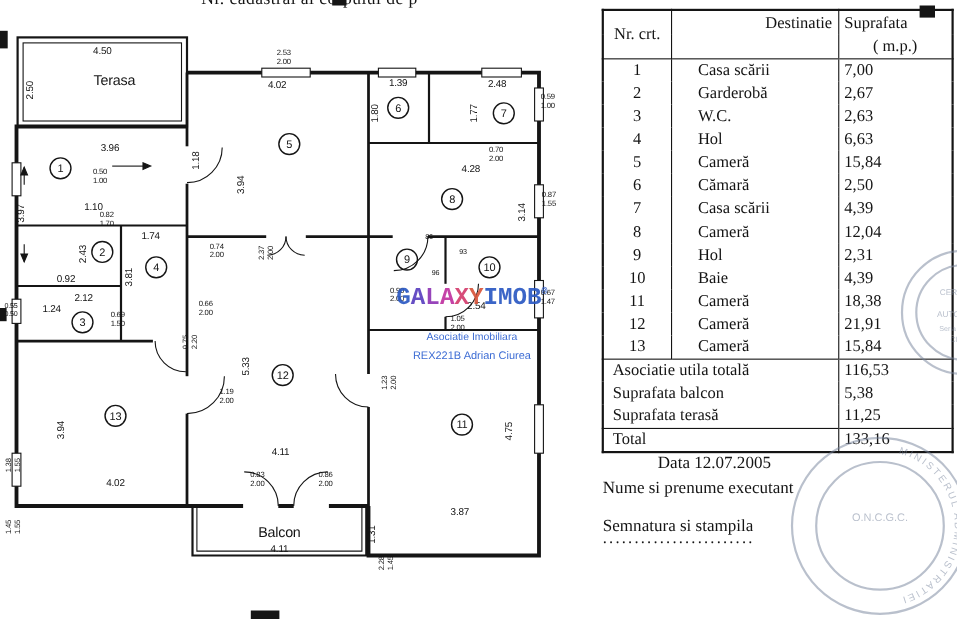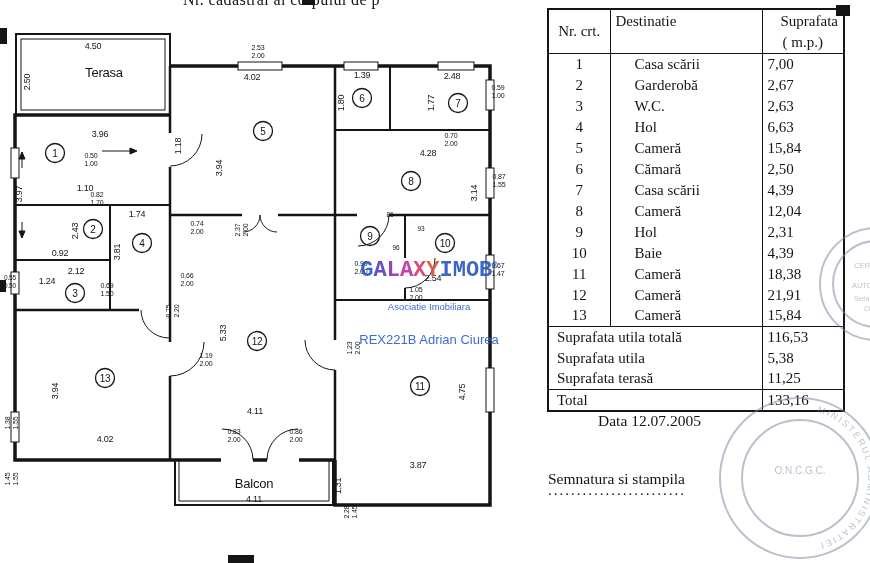--- a/index.html
+++ b/index.html
@@ -10,42 +10,42 @@
   .cad-header{position:absolute;left:183px;top:-9px;font-size:16px;letter-spacing:.4px;white-space:nowrap}
   
   #plan{position:absolute;left:0;top:0}
   #plan text{fill:#141414;font-family:"Liberation Sans",sans-serif;letter-spacing:-.2px}
   
   .areas{position:absolute;left:547px;top:8px;border-collapse:collapse;border:2px solid #141414;
          font-size:15px;background:transparent}
   .areas th,.areas td{font-weight:normal;height:21px;line-height:20px;padding:0 5px;white-space:nowrap}
   .areas th{height:22px}
   th.h-nr{width:62px;border-right:1.5px solid #141414;border-bottom:1.5px solid #141414;text-align:center}
-  th.h-dest{width:152px;text-align:left}
-  th.h-sup{width:82px;border-left:1.5px solid #141414;text-align:right}
+  th.h-dest{width:152px;text-align:right}
+  th.h-sup{width:104px;border-left:1.5px solid #141414;text-align:left}
   th.h-empty{border-bottom:1.5px solid #141414}
   th.h-mp{border-left:1.5px solid #141414;border-bottom:1.5px solid #141414;text-align:center}
   td.c1{border-right:1.5px solid #141414;text-align:center}
   td.c2{border-right:1.5px solid #141414;text-align:left;padding-left:24px}
   td.c3{text-align:left;padding-right:7px}
   td.sl{border-right:1.5px solid #141414;text-align:left;padding-left:8px}
   tr.first td{border-top:1.5px solid #141414}
   tr.total td{border-top:1.5px solid #141414}
   
   .f-data{position:absolute;left:598px;top:412px;font-size:15.5px}
   .f-lab1{position:absolute;left:548px;top:435px;font-size:15.5px}
   .f-name{position:absolute;left:548px;top:452px;font-size:15.5px;font-weight:bold}
   .f-lab2{position:absolute;left:548px;top:470px;font-size:15.5px}
   .f-dots{position:absolute;left:548px;top:482px;font-size:15px;letter-spacing:2px}
   
   .watermark{position:absolute;left:340px;top:260px;width:178px;text-align:center;opacity:.92}
   .wm-brand{font-family:Liberation Mono, monospace;font-size:22px;font-weight:bold;line-height:1;white-space:nowrap}
   .wm-reg{font-size:9px;vertical-align:super;color:#2b59c3}
   .wm-sub{font-family:Liberation Sans, sans-serif;font-size:9.5px;color:#2b5fd0;margin-top:19px}
-  .wm-agent{font-family:"Liberation Sans",sans-serif;font-size:13px;color:#2b5fd0;margin-top:20px;white-space:nowrap}
+  .wm-agent{font-family:"Liberation Sans",sans-serif;font-size:10px;color:#2b5fd0;margin-top:6px;white-space:nowrap}
   
   .stamp{position:absolute;opacity:.5}
   .st{stroke:#76839b;fill:none;stroke-width:2}
   .st-txt{fill:#76839b;font-family:"Liberation Sans",sans-serif}
   
   .art{position:absolute;background:#151515}
 </style>
 </head>
 <body>
 
@@ -311,39 +311,40 @@
           <td class="c1">12</td>
           <td class="c2">Cameră</td>
           <td class="c3">21,91</td>
         </tr>
         <tr>
           <td class="c1">13</td>
           <td class="c2">Cameră</td>
           <td class="c3">15,84</td>
         </tr>
         <tr class="sum first">
-          <td colspan="2" class="sl">Suprafata utila totală</td>
+          <td colspan="2" class="sl">Asociatie utila totală</td>
           <td class="c3">116,53</td>
         </tr>
         <tr class="sum">
-          <td colspan="2" class="sl">Suprafata utila</td>
+          <td colspan="2" class="sl">Suprafata balcon</td>
           <td class="c3">5,38</td>
         </tr>
         <tr class="sum">
           <td colspan="2" class="sl">Suprafata terasă</td>
           <td class="c3">11,25</td>
         </tr>
         <tr class="sum total">
           <td colspan="2" class="sl">Total</td>
           <td class="c3">133,16</td>
         </tr>
       </tbody>
   </table>
 
   <div class="f-data">Data 12.07.2005</div>
+  <div class="f-lab1">Nume si prenume executant</div>
   <div class="f-lab2">Semnatura si stampila</div>
   <div class="f-dots">........................</div>
 
   <div class="watermark">
     <div class="wm-brand"><span id="wm-letters"><span style="color: rgb(43, 89, 195);">G</span><span style="color: rgb(90, 63, 192);">A</span><span style="color: rgb(143, 53, 181);">L</span><span style="color: rgb(192, 50, 160);">A</span><span style="color: rgb(212, 61, 110);">X</span><span style="color: rgb(216, 85, 59);">Y</span><span style="color: rgb(43, 89, 195);">I</span><span style="color: rgb(43, 89, 195);">M</span><span style="color: rgb(43, 89, 195);">O</span><span style="color: rgb(43, 89, 195);">B</span></span><span class="wm-reg">®</span></div>
     <div class="wm-sub">Asociatie Imobiliara</div>
     <div class="wm-agent">REX221B Adrian Ciurea</div>
   </div>
 
   <svg class="stamp" style="left:814px;top:222px" width="124" height="124" viewBox="0 0 124 124">

